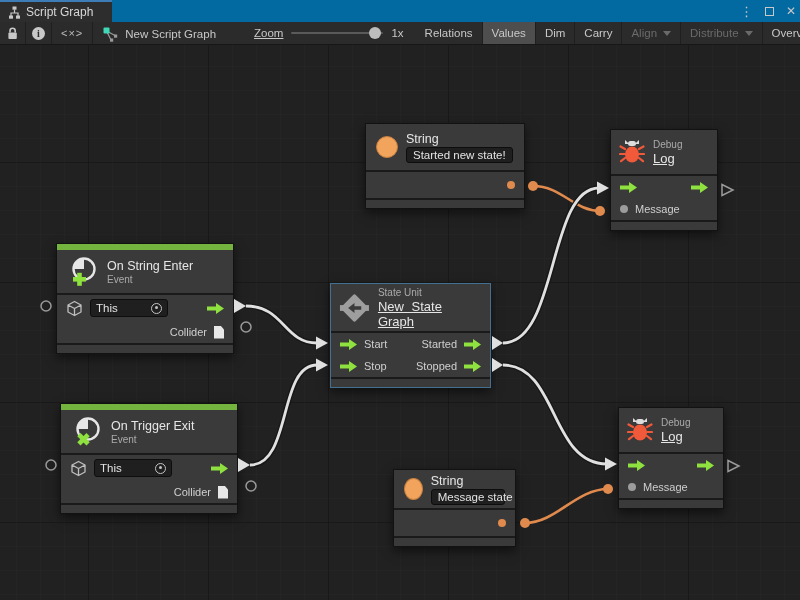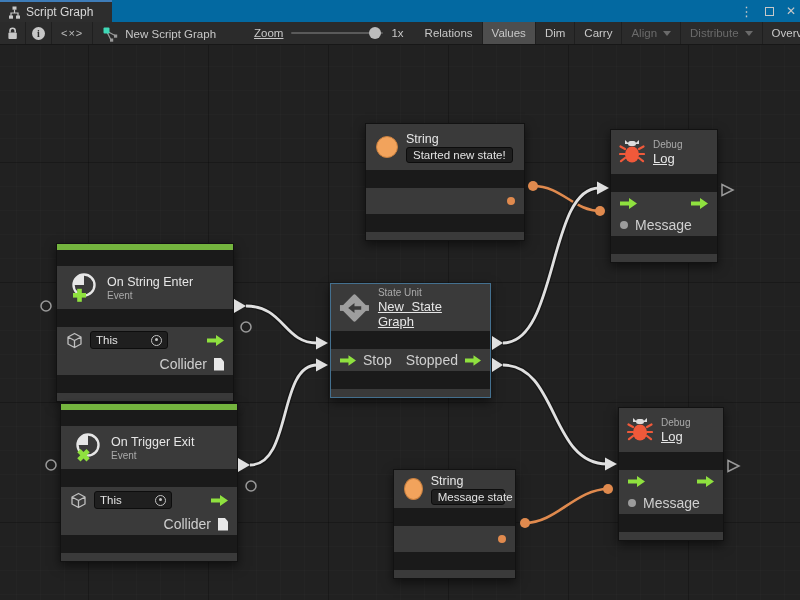--- a/index.html
+++ b/index.html
@@ -43,33 +43,33 @@
             background-color:#212121;
             background-image:
               linear-gradient(rgba(0,0,0,0.30) 1px, transparent 1px),
               linear-gradient(90deg, rgba(0,0,0,0.30) 1px, transparent 1px),
               linear-gradient(rgba(255,255,255,0.015) 1px, transparent 1px),
               linear-gradient(90deg, rgba(255,255,255,0.015) 1px, transparent 1px);
             background-size:120px 120px, 120px 120px, 24px 24px, 24px 24px;
             background-position:-3px -3px, -32px 0, -3px -3px, -8px 0; }
 
   
-  .node { position:absolute; display:flex; flex-direction:column; gap:18px; background:#1A1A1A;
+  .node { position:absolute; display:flex; flex-direction:column; gap:2px; background:#1A1A1A;
           border:1px solid #121212; box-shadow:0 4px 10px rgba(0,0,0,0.55);justify-content:space-between; }
   .node.selected { border:1px solid #44708F; }
   .sect { background:#3A3A3A; }
   .event-bar { height:6px; background:#74B43E; }
   .hdr { display:flex; align-items:center; gap:8px; padding:0 10px; }
   .hdr .txtcol { display:flex; flex-direction:column; justify-content:center; gap:1px; min-width:0; }
   .t-title { color:#E6E6E6; font-size:12.5px; }
   .t-sub   { color:#ABABAB; font-size:10px; }
   .t-big   { color:#E6E6E6; font-size:13px;text-decoration:underline; }
   .row { display:flex; align-items:center; padding:0 9px; gap:7px; }
   .row .grow { flex:1; }
-  .plabel { color:#CFCFCF; font-size:14px; }
+  .plabel { color:#CFCFCF; font-size:11px; }
   .footer { height:8px; background:#3A3A3A; }
   .field { background:#1F1F1F; border:1px solid #0D0D0D; border-radius:3px; color:#E2E2E2;
            font-size:11.5px; padding:1px 6px; white-space:nowrap; }
   .this-field { display:flex; align-items:center; justify-content:space-between; width:78px; padding:2px 5px; }
   .target-ic { width:11px; height:11px; border:1.5px solid #C4C4C4; border-radius:50%; position:relative; }
   .target-ic::after { content:""; position:absolute; left:2.5px; top:2.5px; width:3px; height:3px;
                       border-radius:50%; background:#C4C4C4; }
   .lit-circle { width:22px; height:22px; border-radius:50%; background:#F2A35C; border:1px solid #C77F3F; }
   .dot { width:8px; height:8px; border-radius:50%; }
   .dot.orange { background:#E08A4E; }
@@ -247,20 +247,31 @@
         <span class="txtcol">
           <span class="t-sub">State Unit</span>
           <span class="t-big" style="word-spacing:4px;">New State Graph</span>
         </span>
       </div>
       <div class="sect">
         <div class="row" style="height:22px;">
           <svg width="17" height="11" viewBox="0 0 17 11">
             <path d="M0 3.5h9V0l8 5.5L9 11V7.5H0z" fill="#8FE13F"></path>
             </svg>
+          <span class="plabel">Start</span>
+          <span class="grow"></span>
+          <span class="plabel">Started</span>
+          <svg width="17" height="11" viewBox="0 0 17 11">
+            <path d="M0 3.5h9V0l8 5.5L9 11V7.5H0z" fill="#8FE13F"></path>
+            </svg>
+        </div>
+        <div class="row" style="height:22px;">
+          <svg width="17" height="11" viewBox="0 0 17 11">
+            <path d="M0 3.5h9V0l8 5.5L9 11V7.5H0z" fill="#8FE13F"></path>
+            </svg>
           <span class="plabel">Stop</span>
           <span class="grow"></span>
           <span class="plabel">Stopped</span>
           <svg width="17" height="11" viewBox="0 0 17 11">
             <path d="M0 3.5h9V0l8 5.5L9 11V7.5H0z" fill="#8FE13F"></path>
             </svg>
         </div>
       </div>
       <div class="footer"></div>
     </div>

